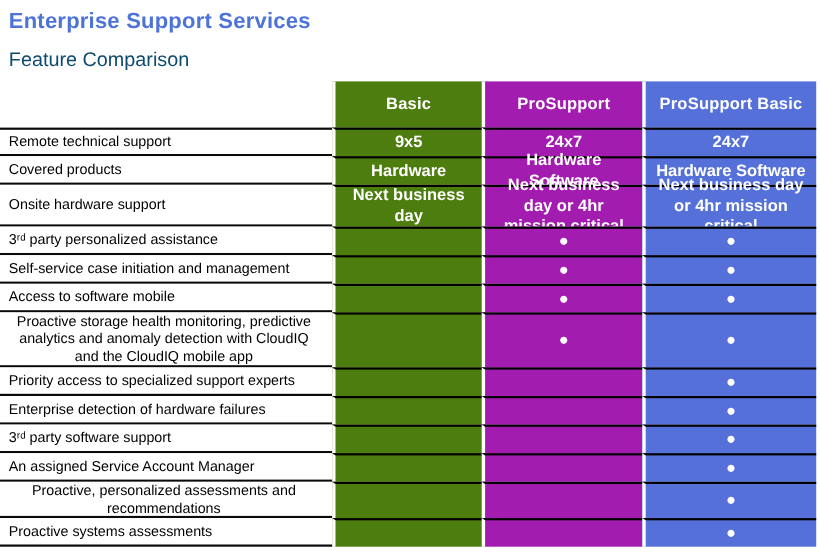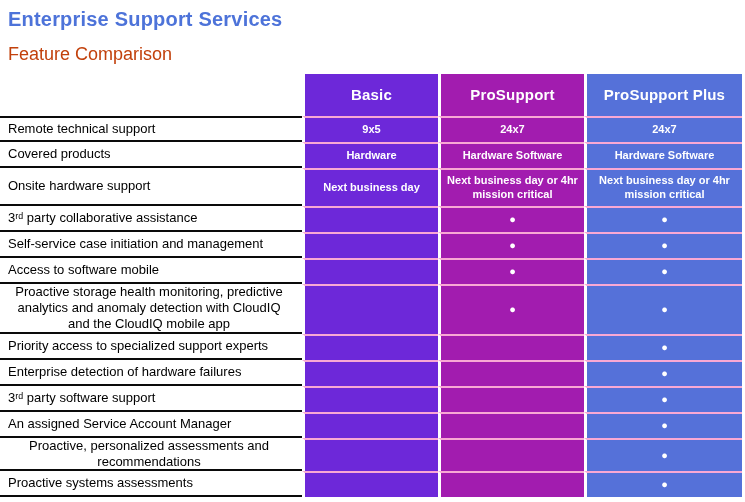--- a/index.html
+++ b/index.html
@@ -13,21 +13,21 @@
   .page { width: 745px; height: 356px; position: relative; }
 
   .title {
     color: #4D73D9;
     font-size: 20px;
     font-weight: bold;
     padding: 8px 0 0 8px;
     letter-spacing: 0.2px;
   }
   .subtitle {
-    color: #c2410c;
+    color: #0c4a6e;
     font-size: 18px;
     font-weight: 400;
     padding: 13px 0 0 8px;
   }
 
   .grid {
     margin-top: 9px;
     display: grid;
     grid-template-columns: 302px 136px 146px 158px;
     grid-template-rows: 42px 26px 26px 38px 26px 26px 26px 50px 26px 26px 26px 26px 33px 26px;
@@ -44,70 +44,70 @@
     border-bottom: 2px solid #0a0a0a;
     line-height: 1.22;
     text-align: center;
   }
   .feature.first { border-top: 2px solid #0a0a0a; }
   .feature-header { background: #ffffff; }
 
   .cell {
     color: #ffffff;
     font-weight: bold;
-    font-size: 11px;
+    font-size: 15px;
     display: flex;
     align-items: center;
     justify-content: center;
     text-align: center;
     border-left: 3px solid #ffffff;
-    border-top: 2px solid #f9a8d4;
+    border-top: 2px solid #000000;
     line-height: 1.25;
     padding: 1px 6px;
   }
   .cell.header {
     font-size: 15px;
     border-top: none;
     letter-spacing: 0.2px;
   }
-  .basic { background: #6d28d9; }
+  .basic { background: #4d7c0f; }
   .pro   { background: #a21caf; }
   .plus  { background: #5571D9; }
 </style>
 </head>
 <body>
 
 <div class="page">
 
   <div class="title">Enterprise Support Services</div>
   <div class="subtitle">Feature Comparison</div>
 
   <div class="grid">
 
     <div class="feature-header"></div>
     <div class="cell header basic">Basic</div>
     <div class="cell header pro">ProSupport</div>
-    <div class="cell header plus">ProSupport Plus</div>
+    <div class="cell header plus">ProSupport Basic</div>
 
     <div class="feature first">Remote technical support</div>
     <div class="cell basic">9x5</div>
     <div class="cell pro">24x7</div>
     <div class="cell plus">24x7</div>
 
     <div class="feature">Covered products</div>
     <div class="cell basic">Hardware</div>
     <div class="cell pro">Hardware Software</div>
     <div class="cell plus">Hardware Software</div>
 
     <div class="feature">Onsite hardware support</div>
     <div class="cell basic">Next business day</div>
     <div class="cell pro">Next business day or 4hr mission critical</div>
     <div class="cell plus">Next business day or 4hr mission critical</div>
 
-    <div class="feature">3ʳᵈ party collaborative assistance</div>
+    <div class="feature">3ʳᵈ party personalized assistance</div>
     <div class="cell basic"></div>
     <div class="cell pro">●</div>
     <div class="cell plus">●</div>
 
     <div class="feature">Self-service case initiation and management</div>
     <div class="cell basic"></div>
     <div class="cell pro">●</div>
     <div class="cell plus">●</div>
 
     <div class="feature">Access to software mobile</div>

